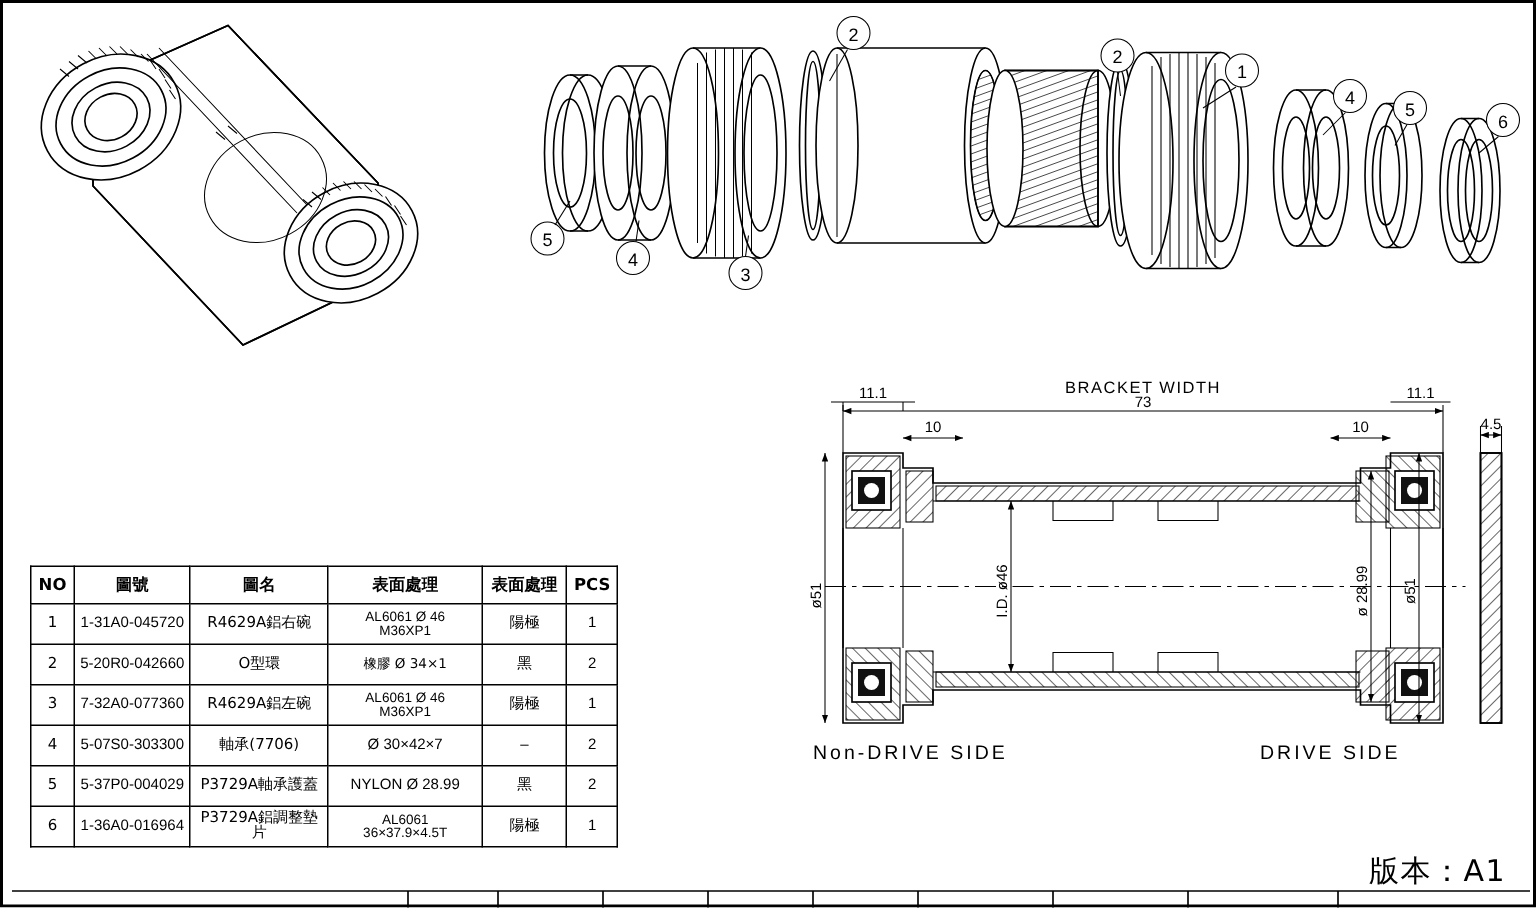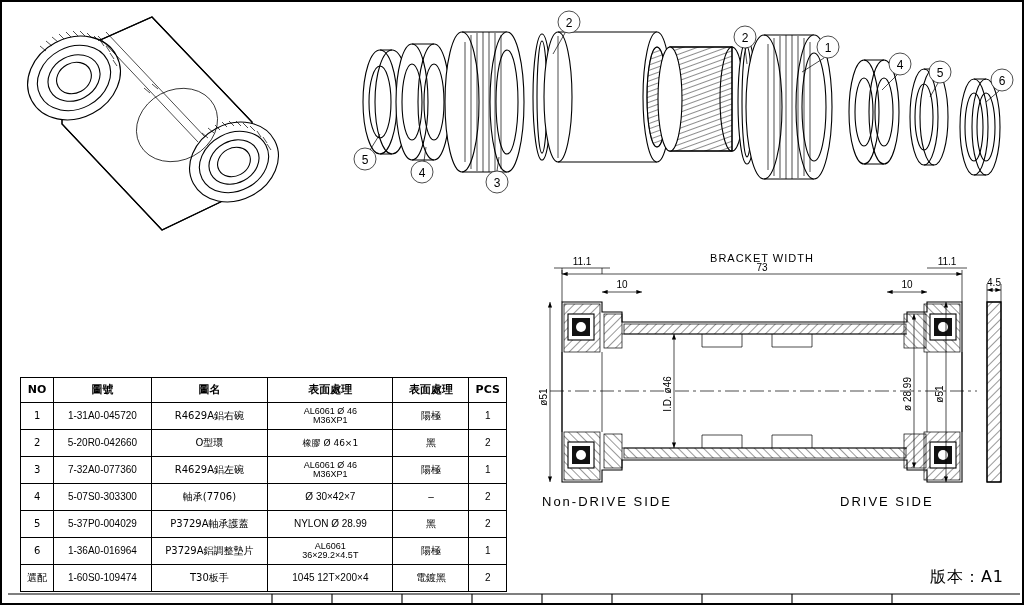--- a/index.html
+++ b/index.html
@@ -6,33 +6,33 @@
   body{width:1024px;height:605px;overflow:hidden;font-family:"Liberation Sans",sans-serif;color:#000;}
   #sheet{position:relative;width:1024px;height:605px;box-sizing:border-box;border:2px solid #000;background:#fff;}
   svg.layer{position:absolute;left:0;top:0;width:1024px;height:605px;}
   .ln{stroke:#000;fill:none;}
   .thin{stroke-width:.7;}
   .med{stroke-width:1.1;}
   .fillw{fill:#fff;}
   .dark{fill:#111;}
   text{font-family:"Liberation Sans",sans-serif;fill:#000;}
   
-  #bom{position:absolute;left:18px;top:375px;width:487px;border-collapse:collapse;background:#fff;padding-left:28px;}
+  #bom{position:absolute;left:18px;top:375px;width:392px;border-collapse:collapse;background:#fff;padding-left:28px;}
   #bom td,#bom th{border:1px solid #000;font-size:10px;text-align:center;padding:1px 2px;height:24px;line-height:1.05;}
   #bom th{font-weight:bold;font-size:11px;height:22px;}
   #bom .c0{width:26px}
   #bom .c1{width:86px}
   #bom .c2{width:104px}
   #bom .c3{width:112px}
   #bom .c4{width:66px}
   #bom .c5{width:30px}
   .cjk{font-family:"DejaVu Sans",sans-serif;}
   .two-line{display:block;line-height:1.0;font-size:9px;}
   .smallnote{font-size:9px;}
-  .rev{position:absolute;right:18px;top:565px;font-size:16px;font-family:"DejaVu Sans",sans-serif;letter-spacing:1px;}
+  .rev{position:absolute;right:18px;top:565px;font-size:20px;font-family:"DejaVu Sans",sans-serif;letter-spacing:1px;}
   .lbl{font-size:11px;letter-spacing:1px;}
   .lbl-big{font-size:13px;letter-spacing:2px;}
   .dimtxt{font-size:10px;}
   .balloon-txt{font-size:12px;}
 </style>
 </head>
 <body>
 
 <div id="sheet">
 
@@ -350,21 +350,21 @@
           <span class="two-line">M36XP1</span>
         </td>
         <td class="cjk">陽極</td>
         <td>1</td>
       </tr>
       <tr>
         <td class="cjk">2</td>
         <td>5-20R0-042660</td>
         <td class="cjk">O型環</td>
         <td class="cjk">
-          <span class="two-line">橡膠  Ø 46×1</span>
+          <span class="two-line">橡膠  Ø 34×1</span>
           <span class="two-line"></span>
         </td>
         <td class="cjk">黑</td>
         <td>2</td>
       </tr>
       <tr>
         <td class="cjk">3</td>
         <td>7-32A0-077360</td>
         <td class="cjk">R4629A鋁左碗</td>
         <td>
@@ -389,32 +389,24 @@
         <td>NYLON  Ø 28.99</td>
         <td class="cjk">黑</td>
         <td>2</td>
       </tr>
       <tr>
         <td class="cjk">6</td>
         <td>1-36A0-016964</td>
         <td class="cjk">P3729A鋁調整墊片</td>
         <td>
           <span class="two-line">AL6061</span>
-          <span class="two-line">36×29.2×4.5T</span>
+          <span class="two-line">36×37.9×4.5T</span>
         </td>
         <td class="cjk">陽極</td>
         <td>1</td>
-      </tr>
-      <tr>
-        <td class="cjk smallnote">選配</td>
-        <td>1-60S0-109474</td>
-        <td class="cjk">T30板手</td>
-        <td>1045  12T×200×4</td>
-        <td class="cjk">電鍍黑</td>
-        <td>2</td>
       </tr>
     </tbody>
   </table>
 
   <div class="rev">版本：A1</div>
 
   <svg class="layer">
     <g class="ln med">
       <path d="M6 592 L1018 592"></path>
       <path d="M270 592 L270 605 M330 592 L330 605 M400 592 L400 605 M470 592 L470 605 M540 592 L540 605 M610 592 L610 605 M700 592 L700 605 M790 592 L790 605 M890 592 L890 605"></path>

